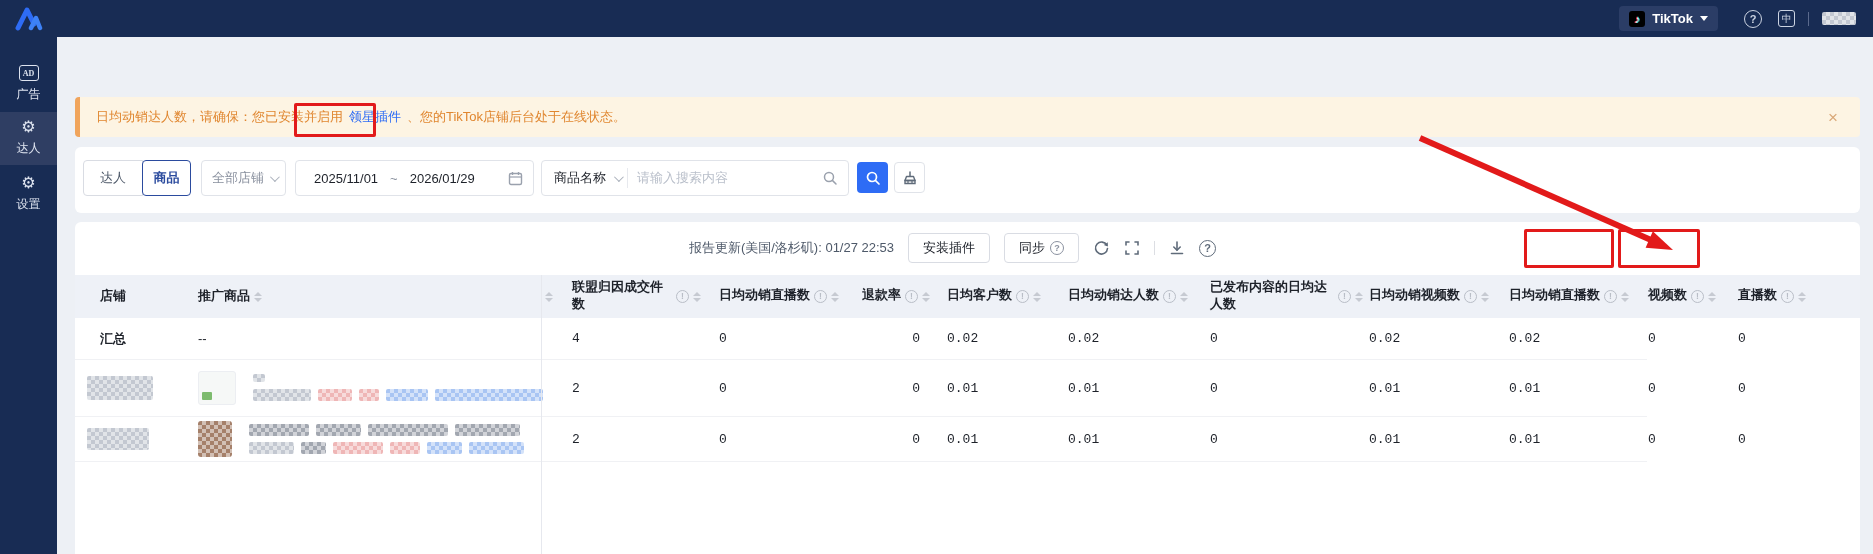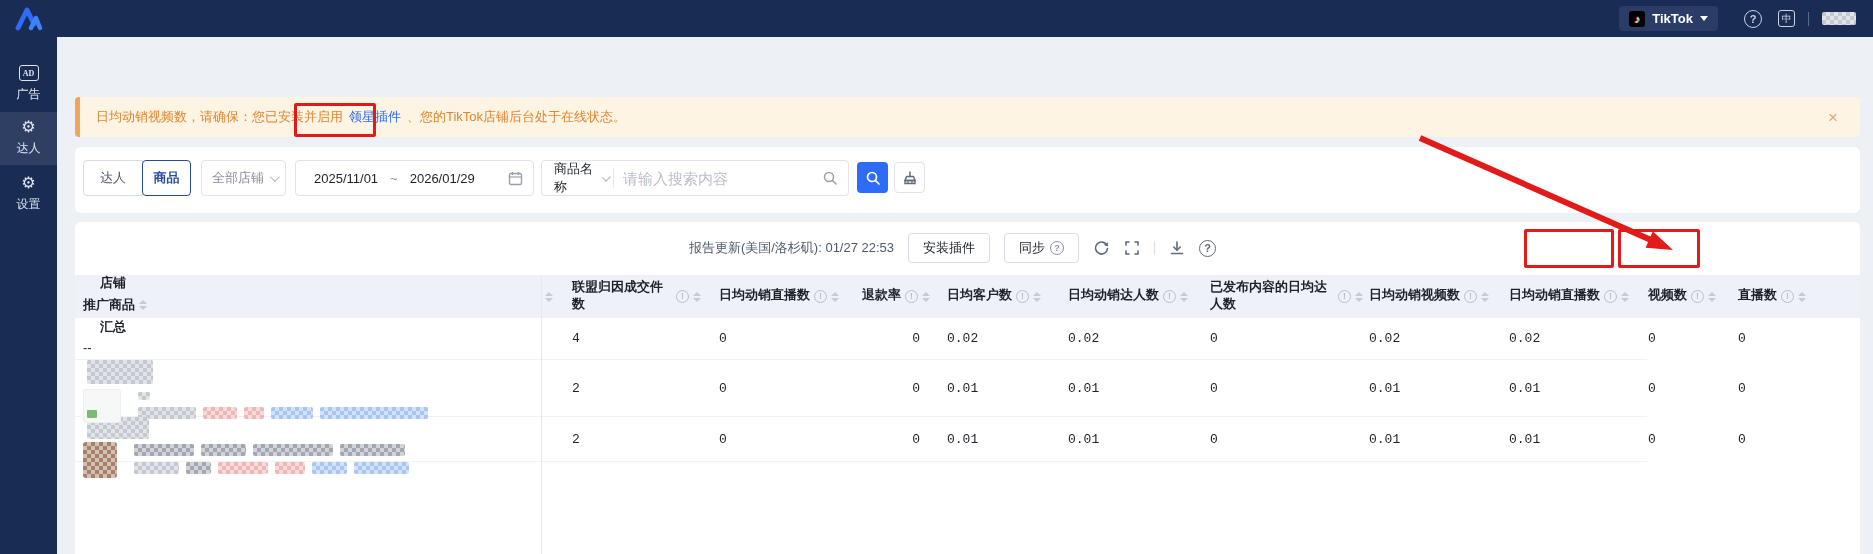--- a/index.html
+++ b/index.html
@@ -62,21 +62,21 @@
   .chev{ width:7px; height:7px; border-right:1.5px solid #aab0bc; border-bottom:1.5px solid #aab0bc;
     transform:rotate(45deg) translateY(-2px); display:inline-block;}
   .daterange{ left:220px; width:239px; border:1px solid #e0e3e9; border-radius:4px; display:flex;
     align-items:center; font-size:13px; padding:0 10px 0 18px; cursor:pointer;}
   .tilde{ color:#8a919f; margin:0 12px;}
   .cal-icon{ margin-left:auto; color:#9aa1ad;}
   .combo{ left:466px; width:308px; border:1px solid #e0e3e9; border-radius:4px; display:flex;
     align-items:center; padding:0 10px 0 12px; font-size:13px;}
   .combo-label{ color:#1d2129; margin-right:8px; cursor:pointer;}
   .combo-sep{ width:1px; height:20px; background:#e7e9ee; margin:0 9px 0 6px;}
-  .combo input{ flex:1; border:none; outline:none; font-size:15px; font-family:Liberation Sans, sans-serif; color:#be185d; background:transparent;}
+  .combo input{ flex:1; border:none; outline:none; font-size:13px; font-family:Liberation Serif, serif; color:#be185d; background:transparent;}
   .combo input::placeholder{ color:#b9bfca;}
   .icon-gray{ color:#9aa1ad;}
   .btn-search{ position:absolute; left:782px; top:15px; width:31px; height:31px; background:#2e6cf5; border:none;
     border-radius:4px; color:#fff; display:flex; align-items:center; justify-content:center; cursor:pointer;}
   .btn-broom{ position:absolute; left:819px; top:15px; width:31px; height:31px; background:#fff;
     border:1px solid #e0e3e9; border-radius:4px; color:#5f6b7a; display:flex; align-items:center; justify-content:center; cursor:pointer;}
 
   
   .table-card{ position:absolute; left:75px; top:222px; width:1785px; height:332px; background:#fff;
     border-radius:6px 6px 0 0; overflow:hidden;}
@@ -86,21 +86,21 @@
   .tb-btn{ height:30px; background:#fff; border:1px solid #d9dce3; border-radius:4px; font-size:13px;
     color:#1d2129; display:flex; align-items:center; justify-content:center; gap:5px; padding:0 14px;
     cursor:pointer; font-family:inherit;}
   .mini-q{ width:14px; height:14px; border:1.3px solid #8a919f; border-radius:50%; color:#8a919f; font-size:9px;
     font-weight:700; display:flex; align-items:center; justify-content:center;}
   .tb-icon{ color:#5f6b7a; cursor:pointer; display:flex; align-items:center;}
   .tb-sep{ width:1px; height:14px; background:#dcdee3;}
 
   .thead{ position:absolute; left:0; top:53px; width:1785px; height:43px; background:#eef1f7; display:flex;
     font-size:13px; font-weight:600; color:#1d2129;}
-  .pane-fixed{ width:466px; display:flex; flex-shrink:0;flex-direction:column;}
+  .pane-fixed{ width:466px; display:flex; flex-shrink:0;}
   .pane-scroll{ width:1319px; display:flex; flex-shrink:0;font-family:Liberation Mono, monospace;}
   .v-divider{ position:absolute; left:466px; top:53px; bottom:0; width:1px; background:#e6e8ee; z-index:3;}
   .col-shop{ width:115px; padding-left:25px; display:flex; align-items:center; flex-shrink:0;}
   .col-prod{ flex:1; padding-left:8px; display:flex; align-items:center; gap:5px;}
   .spacer-col{ width:31px; display:flex; align-items:center; flex-shrink:0;}
   .c0{width:147px;} .c1{width:143px;} .c2{width:85px;} .c3{width:121px;} .c4{width:142px;}
   .c5{width:159px;} .c6{width:140px;} .c7{width:139px;} .c8{width:90px;} .c9{width:122px;}
   .hcell{ display:flex; align-items:center; gap:4px; flex-shrink:0; padding-right:6px;}
   .hlabel{ line-height:1.25;}
   .wrap1 .hlabel{ max-width:100px;}
@@ -174,21 +174,21 @@
       <span class="nav-label">达人</span>
     </div>
     <div class="nav-item" style="top:168px; height:54px;">
       <span class="gear">⚙</span>
       <span class="nav-label">设置</span>
     </div>
   </div>
 
 
   <div class="banner">
-    <span>日均动销视频数，请确保：您已安装并启用</span>
+    <span>日均动销达人数，请确保：您已安装并启用</span>
     <a class="banner-link">领星插件</a>
     <span>、您的TikTok店铺后台处于在线状态。</span>
     <span class="banner-close">×</span>
   </div>
 
   <div class="filter-card">
     <div class="fc seg">
       <span class="seg-btn first">达人</span>
       <span class="seg-btn sel">商品</span>
     </div>

